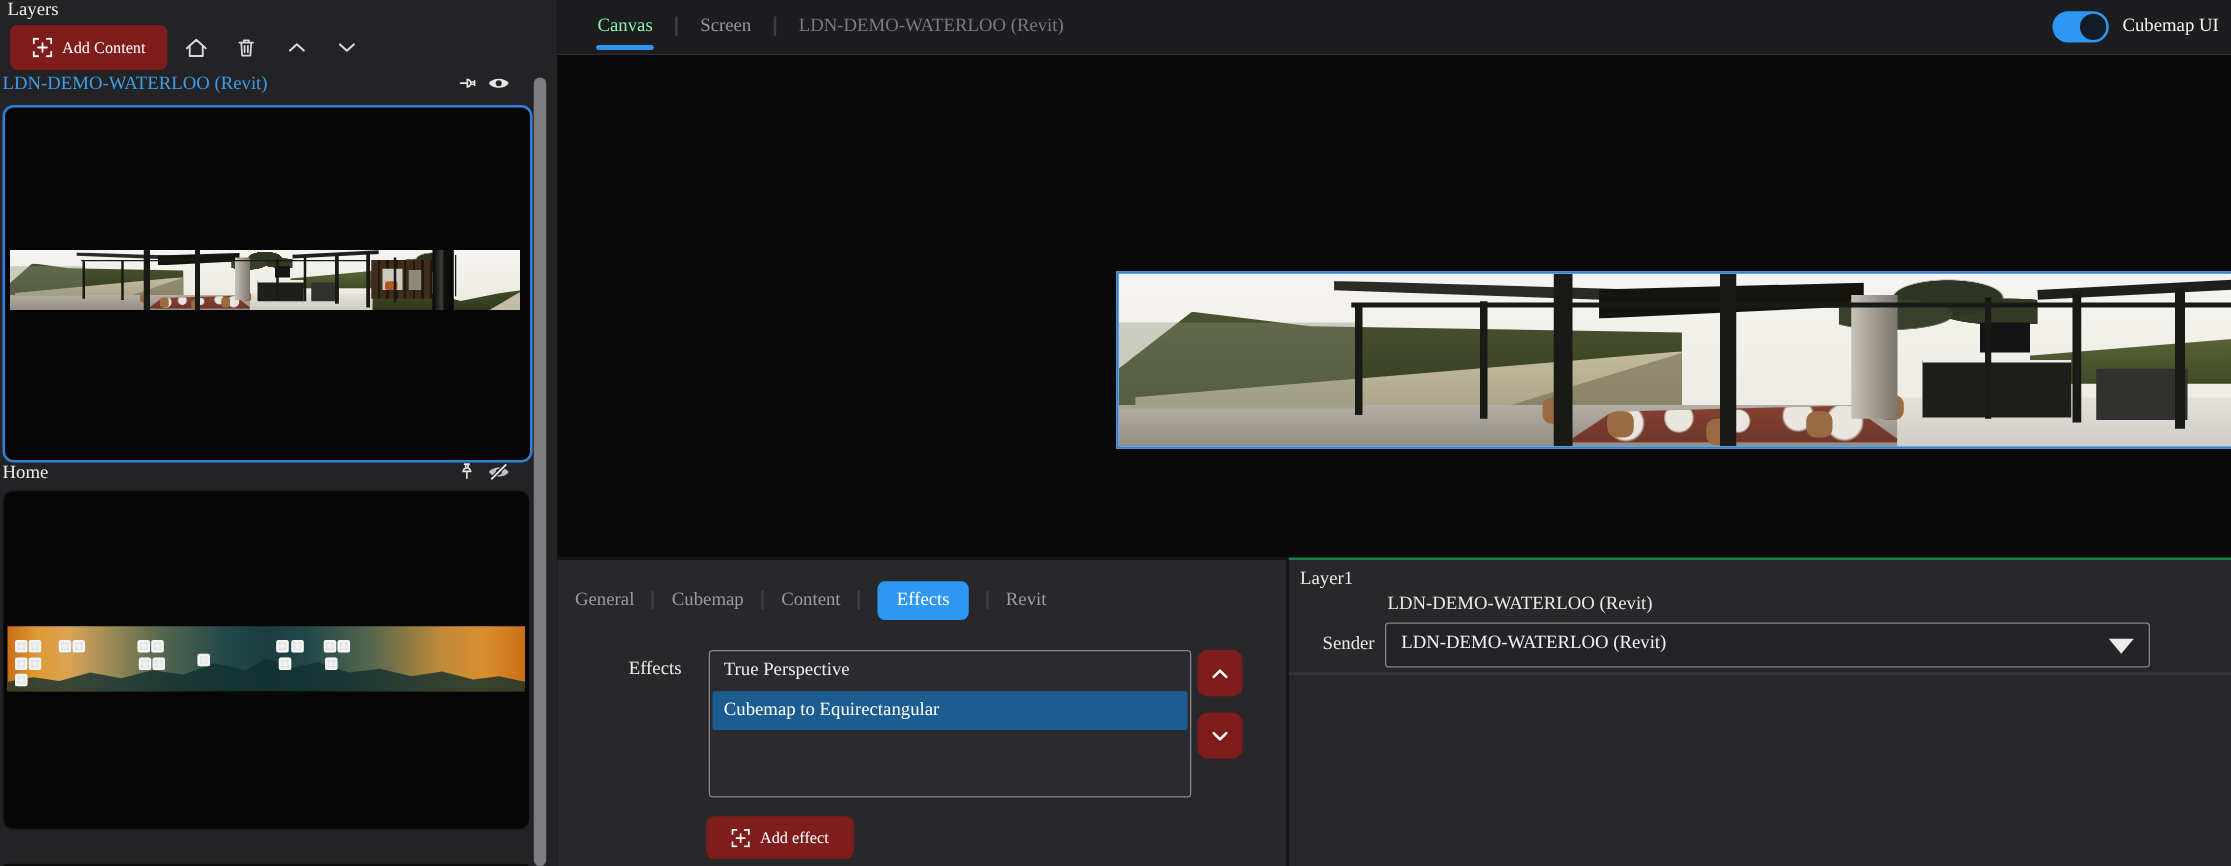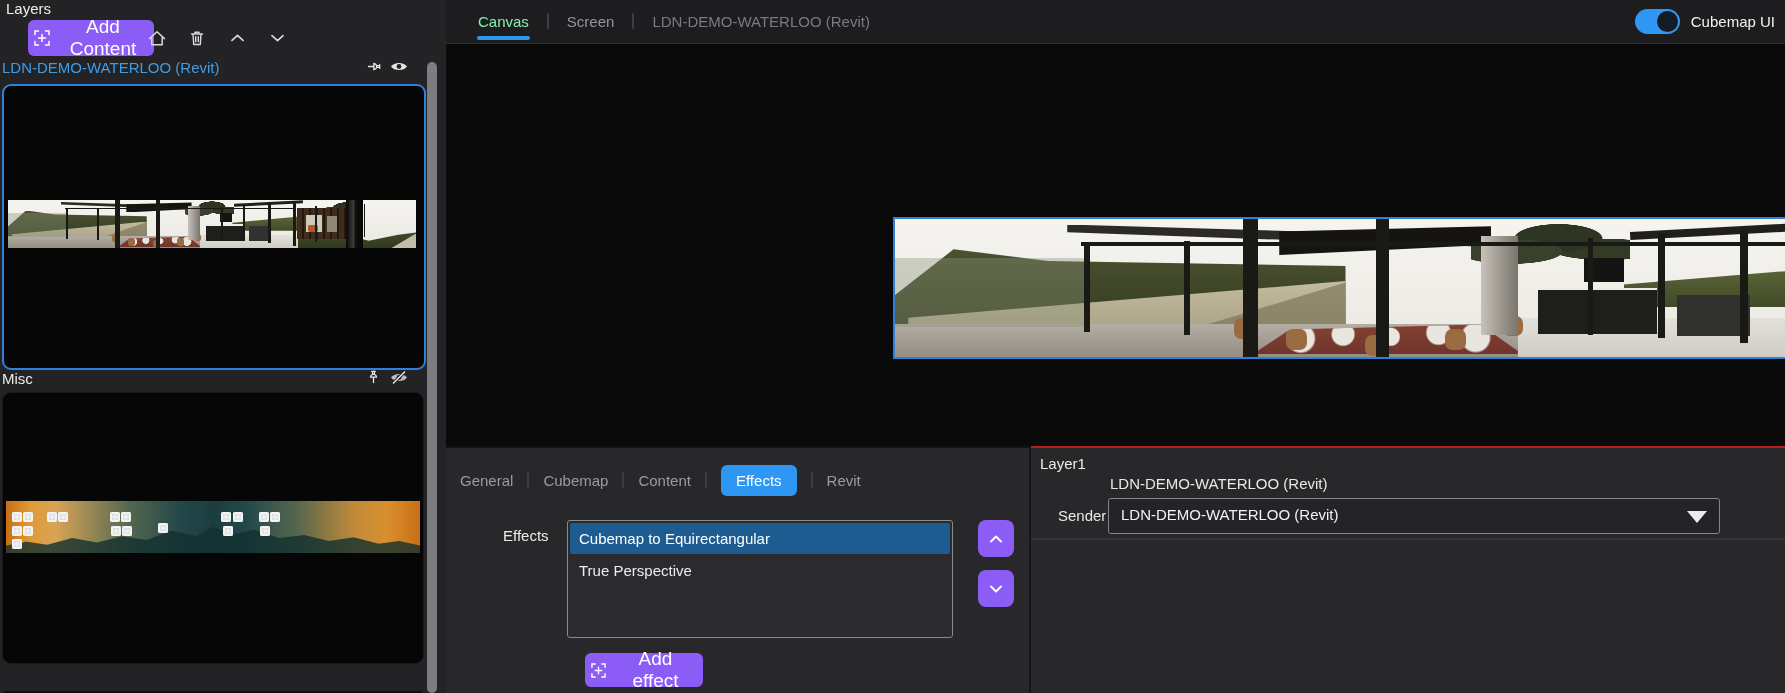--- a/index.html
+++ b/index.html
@@ -1,26 +1,26 @@
 <!DOCTYPE html>
 <html><head>
 <meta charset="utf-8">
 <style>
   html,body{margin:0;padding:0;background:#0a0a0b;}
   #app{position:relative;width:1785px;height:693px;overflow:hidden;
-       font-family:Liberation Sans, sans-serif;
+       font-family:Liberation Serif, serif;
        -webkit-font-smoothing:antialiased;color:#ececec;background:#0a0a0b;}
   .abs{position:absolute;}
   
   #layers-panel{left:0;top:0;width:446px;height:693px;background:#232326;}
   #layers-title{left:6px;top:0;font-size:15px;color:#ececec;}
   #layers-toolbar{left:0;top:19px;width:440px;height:38px;}
   .btn-blue{display:flex;align-items:center;justify-content:center;gap:8px;
-            background:#8b5cf6;color:#fff;border:none;border-radius:6px;
-            font-size:19px;font-family:inherit;cursor:pointer;margin-left:20px;}
+            background:#7f1d1d;color:#fff;border:none;border-radius:6px;
+            font-size:13px;font-family:inherit;cursor:pointer;}
   #add-content-btn{position:absolute;left:8px;top:1px;width:126px;height:36px;}
   .tool-ic{position:absolute;top:1px;width:34px;height:36px;display:flex;
            align-items:center;justify-content:center;background:none;border:none;cursor:pointer;padding:0;}
   
   .layer-row{position:absolute;left:2px;width:432px;height:24px;font-size:15px;}
   .layer-row .lname{position:absolute;left:0;top:2px;white-space:nowrap;}
   .row-icons{position:absolute;right:26px;top:2px;display:flex;gap:9px;align-items:center;}
   .pin-rot{transform:rotate(90deg);}
   .thumb{position:absolute;background:#060607;border-radius:9px;overflow:hidden;}
   #thumb-1{left:2px;top:84px;width:420px;height:282px;border:2px solid #2f81d8;}
@@ -51,21 +51,21 @@
   .tabsep{width:2px;height:16px;background:#3e3e42;border-radius:1px;}
   #canvasui-group{position:absolute;right:10px;top:0;height:42px;display:flex;align-items:center;gap:11px;}
   #canvasui-toggle{position:relative;width:45px;height:25px;border-radius:13px;background:#2e97f4;border:none;cursor:pointer;}
   #canvasui-knob{position:absolute;right:2px;top:2px;width:21px;height:21px;border-radius:50%;background:#121b26;}
   #canvasui-label{font-size:15px;color:#f2f2f2;}
   
   #canvas-area{left:446px;top:44px;width:1339px;height:402px;background:#0a0a0b;}
   
   #effects-panel{left:446px;top:446px;width:583px;height:247px;background:#28282b;border-top:2px solid #141416;box-sizing:border-box;}
   #bottom-divider{left:1029px;top:446px;width:2px;height:247px;background:#151517;}
-  #layer-props{left:1031px;top:446px;width:754px;height:247px;background:#28282b;border-top:2px solid #b91c1c;box-sizing:border-box;}
+  #layer-props{left:1031px;top:446px;width:754px;height:247px;background:#28282b;border-top:2px solid #15803d;box-sizing:border-box;}
   #inspector-tabs{position:absolute;left:14px;top:15px;height:34px;display:flex;align-items:center;gap:14px;}
   #inspector-tabs .tab{color:#9b9b9f;}
   #inspector-tabs .tab.active-btn{background:#2e97f4;color:#fff;border-radius:6px;padding:7px 15px;}
   #inspector-tabs .tab.active-btn::after{display:none;}
   #effects-label{left:57px;top:79px;font-size:15px;color:#ececec;}
   #effects-listbox{left:121px;top:72px;width:386px;height:118px;background:#2b2b2f;border:1px solid #8a8a8e;border-radius:3px;overflow:hidden;box-sizing:border-box;}
   .fx-row{position:relative;font-size:15px;color:#ededed;cursor:pointer;}
   .fx-row.sel{margin:2px;height:31px;line-height:31px;padding-left:9px;background:#1d5c90;border-radius:2px;color:#fff;}
   .fx-row.plain{height:30px;line-height:30px;padding-left:11px;}
   .sq-btn{position:absolute;left:512px;width:36px;height:37px;border-radius:8px;}
@@ -187,21 +187,21 @@
         <div class="mull" style="left:63.8%;width:.6%;top:8%;height:82%;"></div>
         <div class="mull" style="left:69.8%;width:.9%;top:4%;height:92%;"></div>
         <div class="mull" style="left:75.2%;width:.5%;top:12%;height:76%;"></div>
         <div class="mull" style="left:87.2%;width:.4%;top:8%;height:70%;"></div>
         <div class="mull" style="left:14%;width:56%;top:17%;height:2.5%;"></div>
         <div class="pp" style="left:82.8%;top:0;width:4.2%;height:100%;background:linear-gradient(90deg,#050505,#3f3e3a 45%,#11100e 55%,#060606);"></div>
       </div>
     </div>
 
     <div class="layer-row" style="top:368px;">
-      <span class="lname">Misc</span>
+      <span class="lname">Home</span>
       <span class="row-icons">
         <span>
           <svg width="15" height="15" viewBox="0 0 16 16">
               <path d="M6 1.4h4M7 1.4v3.3M9 1.4v3.3M7 4.7C5.6 5.2 4.9 6.4 4.8 7.6h6.4C11.1 6.4 10.4 5.2 9 4.7zM8 7.6v5.8" stroke="#e6e6e6" stroke-width="1.4" fill="none" stroke-linecap="round"></path>
             </svg>
         </span>
         <span>
           <svg width="18" height="15" viewBox="0 0 18 14">
               <path d="M1 7C4 2.2 14 2.2 17 7 14 11.8 4 11.8 1 7Z" fill="#bcbcc0"></path>
               <circle cx="9" cy="7" r="2.4" fill="#232326"></circle>
@@ -306,22 +306,22 @@
       <button class="tab">Content</button>
       <span class="tabsep"></span>
       <button class="tab active-btn">Effects</button>
       <span class="tabsep"></span>
       <button class="tab">Revit</button>
     </nav>
 
     <div id="effects-label" class="abs">Effects</div>
 
     <div id="effects-listbox" class="abs">
+      <div class="fx-row plain">True Perspective</div>
       <div class="fx-row sel">Cubemap to Equirectangular</div>
-      <div class="fx-row plain">True Perspective</div>
     </div>
 
     <button id="fx-up" class="btn-blue sq-btn">
       <span>
         <svg width="18" height="18" viewBox="0 0 18 18">
             <path d="M4 11.5 9 6.5l5 5" stroke="#fff" stroke-width="2" fill="none" stroke-linecap="round" stroke-linejoin="round"></path>
           </svg>
       </span>
     </button>
     <button id="fx-down" class="btn-blue sq-btn">

